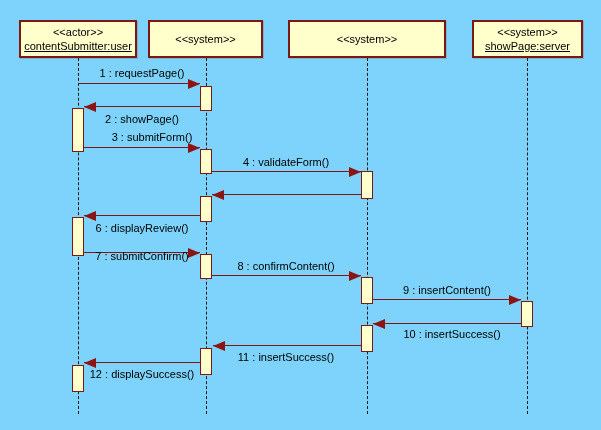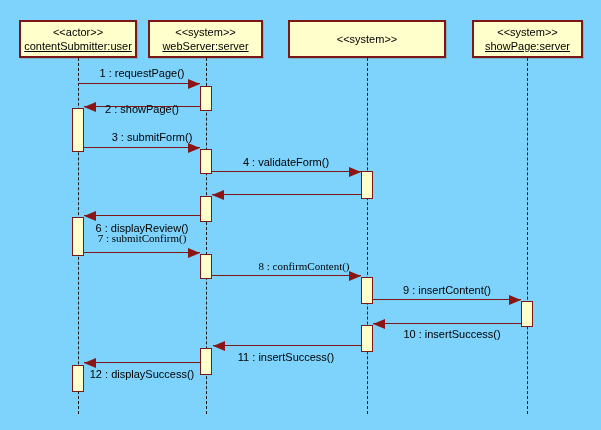--- a/index.html
+++ b/index.html
@@ -48,21 +48,20 @@
     <div class="lifeline" style="left: 78px;"></div>
     <div class="lifeline" style="left: 206px;"></div>
     <div class="lifeline" style="left: 367px;"></div>
     <div class="lifeline" style="left: 527px;"></div>
     <div class="participant-box" style="left: 19px; width: 118px;">
       <div>&lt;&lt;actor&gt;&gt;</div>
       <div class="participant-name">contentSubmitter:user</div>
     </div>
     <div class="participant-box" style="left: 148px; width: 115px;">
       <div>&lt;&lt;system&gt;&gt;</div>
-      <div class="participant-name">webServer:server</div>
     </div>
     <div class="participant-box" style="left: 288px; width: 158px;">
       <div>&lt;&lt;system&gt;&gt;</div>
     </div>
     <div class="participant-box" style="left: 472px; width: 111px;">
       <div>&lt;&lt;system&gt;&gt;</div>
       <div class="participant-name">showPage:server</div>
     </div>
     <div class="activation" style="left: 72px; top: 108px; height: 44px;"></div>
     <div class="activation" style="left: 72px; top: 217px; height: 39px;"></div>
@@ -74,38 +73,38 @@
     <div class="activation" style="left: 200px; top: 348px; height: 27px;"></div>
     <div class="activation" style="left: 361px; top: 171px; height: 28px;"></div>
     <div class="activation" style="left: 361px; top: 277px; height: 27px;"></div>
     <div class="activation" style="left: 361px; top: 325px; height: 27px;"></div>
     <div class="activation" style="left: 521px; top: 301px; height: 26px;"></div>
     <div class="msg-line" style="left: 78px; top: 83px; width: 122px;"></div>
     <div class="arrowhead right" style="left: 188px; top: 79px;"></div>
     <div class="msg-label" style="left: 142px; top: 73px;">1 : requestPage()</div>
     <div class="msg-line" style="left: 84px; top: 106px; width: 116px;"></div>
     <div class="arrowhead left" style="left: 84px; top: 102px;"></div>
-    <div class="msg-label" style="left: 142px; top: 109px; text-align: right;">2 : showPage()</div>
+    <div class="msg-label" style="left: 142px; top: 119px; text-align: right;">2 : showPage()</div>
     <div class="msg-line" style="left: 84px; top: 147px; width: 116px;"></div>
     <div class="arrowhead right" style="left: 188px; top: 143px;"></div>
     <div class="msg-label" style="left: 152px; top: 137px;">3 : submitForm()</div>
     <div class="msg-line" style="left: 212px; top: 171px; width: 149px;"></div>
     <div class="arrowhead right" style="left: 349px; top: 167px;"></div>
     <div class="msg-label" style="left: 286px; top: 162px;">4 : validateForm()</div>
     <div class="msg-line" style="left: 212px; top: 194px; width: 149px;"></div>
     <div class="arrowhead left" style="left: 212px; top: 190px;"></div>
     <div class="msg-line" style="left: 84px; top: 215px; width: 116px;"></div>
     <div class="arrowhead left" style="left: 84px; top: 211px;"></div>
     <div class="msg-label" style="left: 142px; top: 228px;">6 : displayReview()</div>
     <div class="msg-line" style="left: 84px; top: 252px; width: 116px;"></div>
     <div class="arrowhead right" style="left: 188px; top: 248px;"></div>
-    <div class="msg-label" style="left: 142px; top: 238px; font-family: Liberation Serif, serif;">7 : submitConfirm()</div>
+    <div class="msg-label" style="left: 142px; top: 256px;">7 : submitConfirm()</div>
     <div class="msg-line" style="left: 212px; top: 275px; width: 149px;"></div>
     <div class="arrowhead right" style="left: 349px; top: 271px;"></div>
-    <div class="msg-label" style="left: 304px; top: 266px; font-family: Liberation Serif, serif;">8 : confirmContent()</div>
+    <div class="msg-label" style="left: 286px; top: 266px;">8 : confirmContent()</div>
     <div class="msg-line" style="left: 373px; top: 299px; width: 148px;"></div>
     <div class="arrowhead right" style="left: 509px; top: 295px;"></div>
     <div class="msg-label" style="left: 447px; top: 290px;">9 : insertContent()</div>
     <div class="msg-line" style="left: 373px; top: 323px; width: 148px;"></div>
     <div class="arrowhead left" style="left: 373px; top: 319px;"></div>
     <div class="msg-label" style="left: 452px; top: 334px;">10 : insertSuccess()</div>
     <div class="msg-line" style="left: 213px; top: 345px; width: 148px;"></div>
     <div class="arrowhead left" style="left: 213px; top: 341px;"></div>
     <div class="msg-label" style="left: 286px; top: 357px;">11 : insertSuccess()</div>
     <div class="msg-line" style="left: 84px; top: 362px; width: 116px;"></div>

